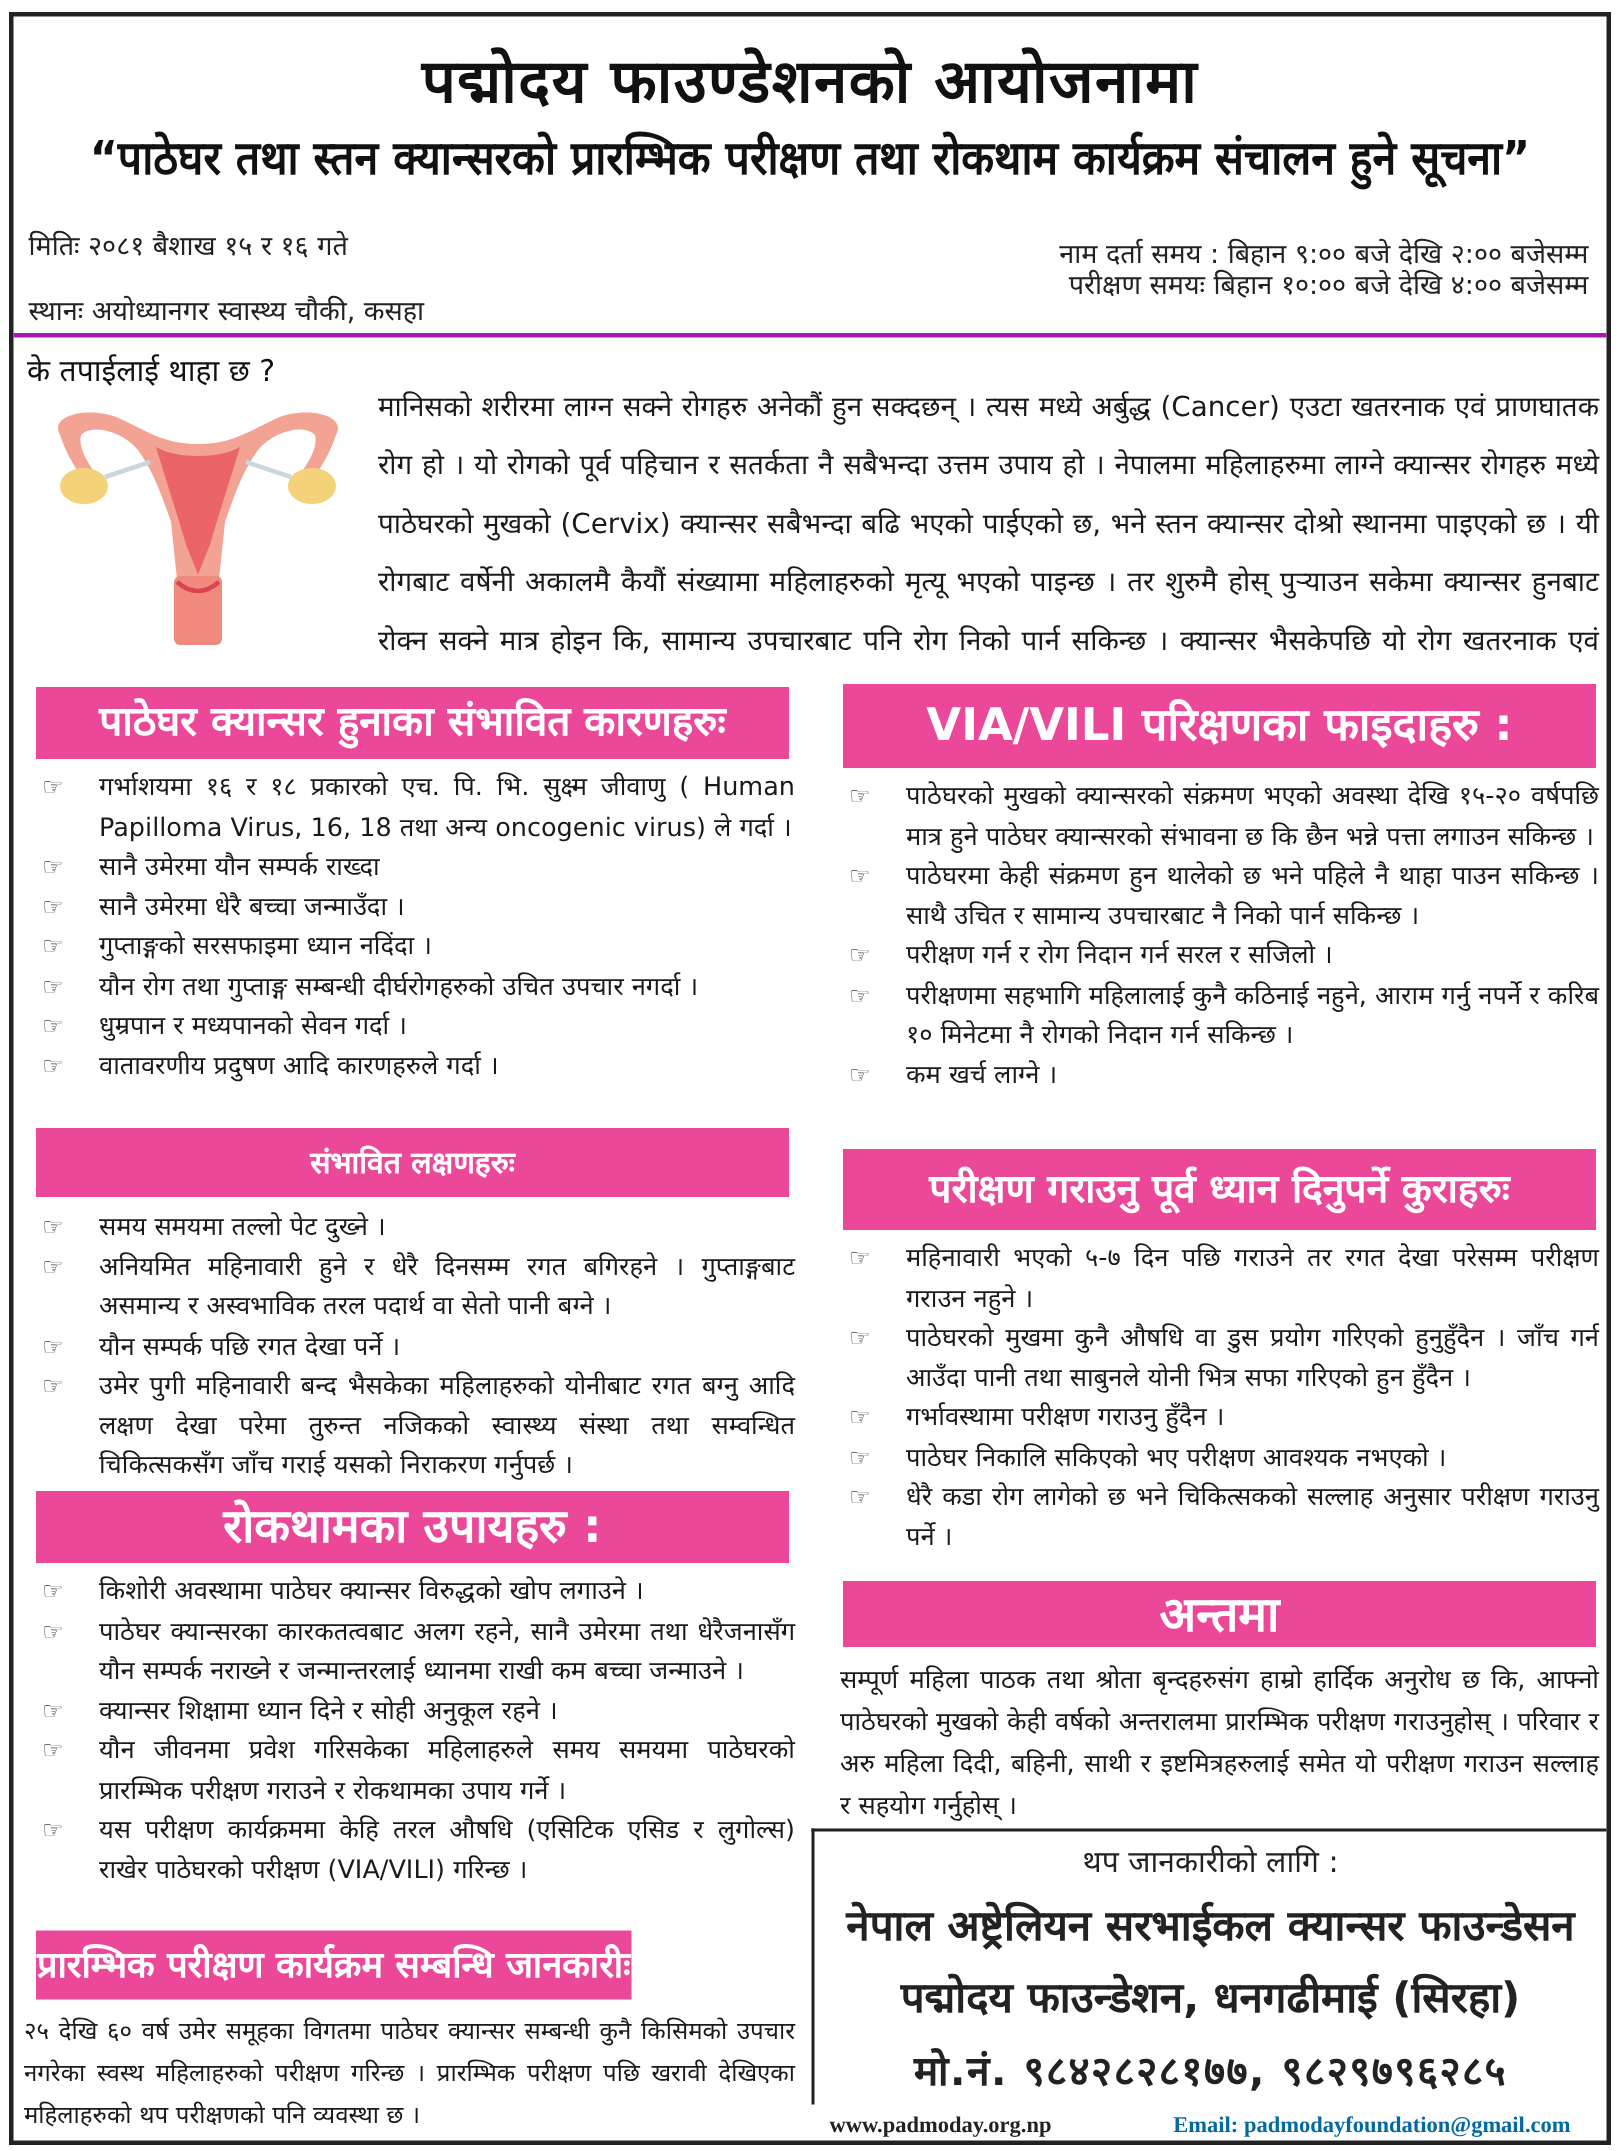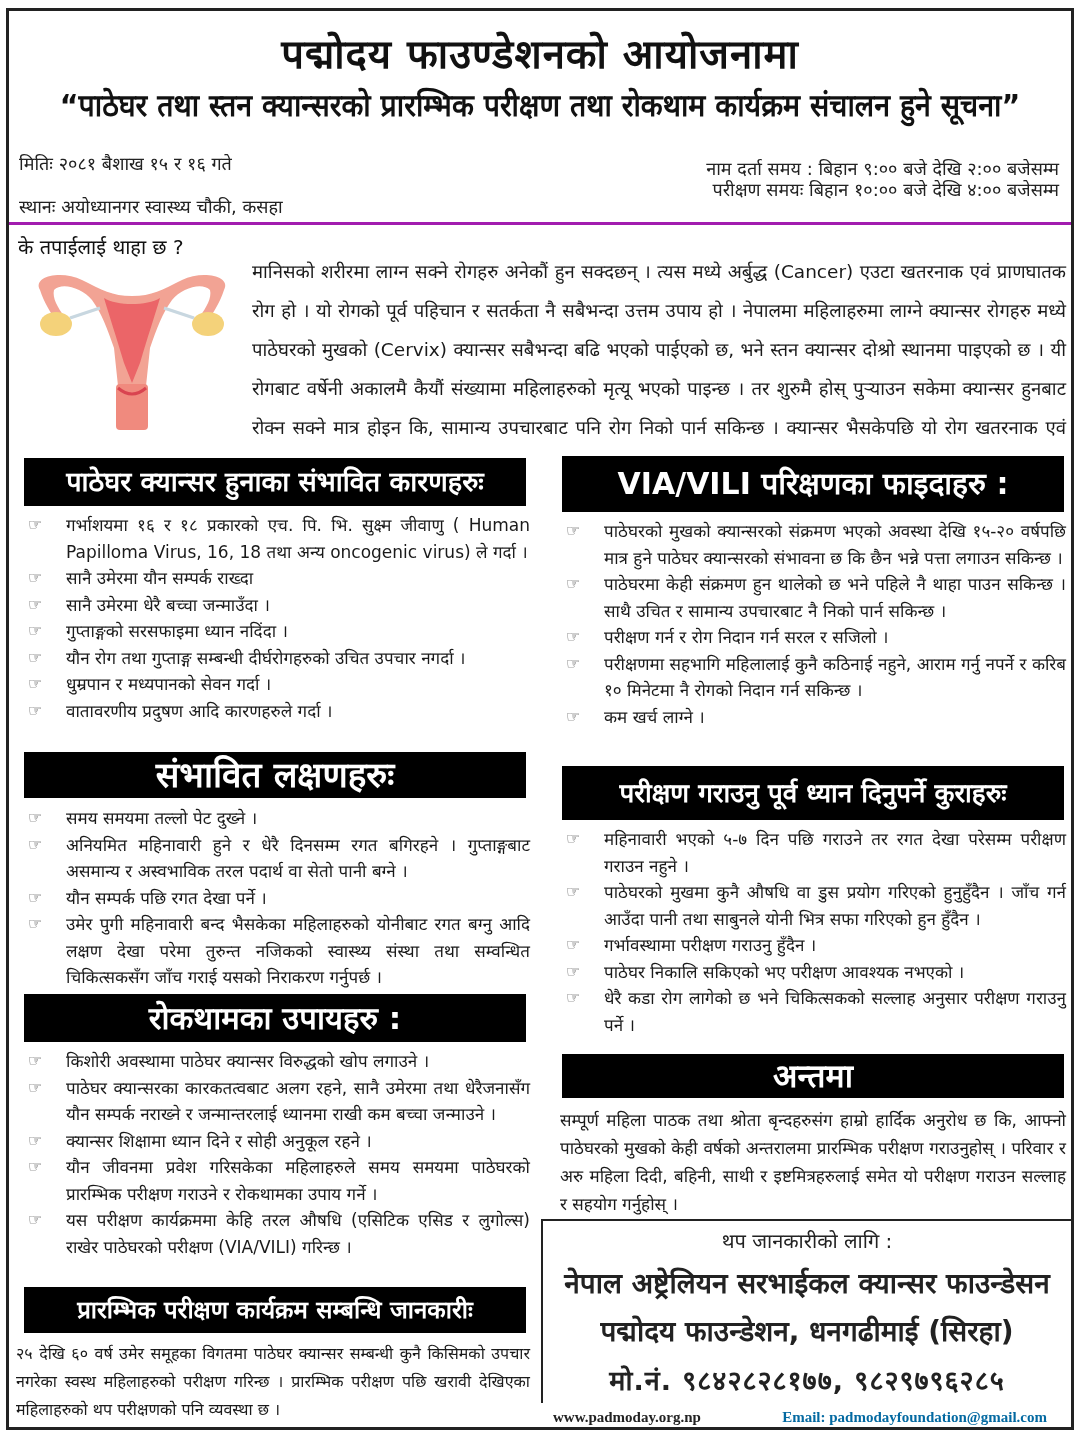--- a/index.html
+++ b/index.html
@@ -13,21 +13,21 @@
   .meta { position: absolute; font-size: 18px; color: #222; }
   .meta.l1 { left: 10px; top: 140px; }
   .meta.l2 { left: 10px; top: 183px; }
   .meta.r1 { right: 12px; top: 145px; }
   .meta.r2 { right: 12px; top: 166px; }
 
   .intro-q { position: absolute; left: 18px; top: 233px; font-size: 20px; color: #111; }
   .uterus { position: absolute; left: 22px; top: 268px; width: 220px; height: 165px; }
   .intro-text { position: absolute; left: 252px; top: 252px; width: 814px; font-size: 18.5px; line-height: 39px; text-align: justify; color: #1a1a1a; }
 
-  .sec-head { position: absolute; background: #000000; color: #fff; font-weight: bold; text-align: center; white-space: nowrap; overflow: hidden; }
+  .sec-head { position: absolute; background: #ec4899; color: #fff; font-weight: bold; text-align: center; white-space: nowrap; overflow: hidden; }
   .sec-head span { display: inline-block; }
 
   .blist { position: absolute; list-style: none; font-size: 17px; line-height: 26.5px; color: #1a1a1a; }
   .blist li { position: relative; padding-left: 42px; text-align: justify; }
   .blist li .bullet { position: absolute; left: 4px; top: 0; font-size: 16px; color: #444; }
 
   .para { position: absolute; font-size: 17px; line-height: 29px; text-align: justify; color: #1a1a1a; }
 
   .contact { position: absolute; left: 541px; top: 1219px; width: 530px; height: 184px; border: 2px solid #222; border-bottom: none; border-right: none; }
   .c-line1 { position: absolute; left: 0; right: 0; top: 6px; text-align: center; font-size: 20px; color: #222; }
@@ -72,42 +72,42 @@
 <ul class="blist" id="list-causes" style="left:24px; top:512px; width:506px;">
     <li><span class="bullet">☞</span><span>गर्भाशयमा १६ र १८ प्रकारको एच. पि. भि. सुक्ष्म जीवाणु ( Human Papilloma Virus, 16, 18 तथा अन्य oncogenic virus) ले गर्दा ।</span></li>
     <li><span class="bullet">☞</span><span>सानै उमेरमा यौन सम्पर्क राख्दा</span></li>
     <li><span class="bullet">☞</span><span>सानै उमेरमा धेरै बच्चा जन्माउँदा ।</span></li>
     <li><span class="bullet">☞</span><span>गुप्ताङ्गको सरसफाइमा ध्यान नदिंदा ।</span></li>
     <li><span class="bullet">☞</span><span>यौन रोग तथा गुप्ताङ्ग सम्बन्धी दीर्घरोगहरुको उचित उपचार नगर्दा ।</span></li>
     <li><span class="bullet">☞</span><span>धुम्रपान र मध्यपानको सेवन गर्दा ।</span></li>
     <li><span class="bullet">☞</span><span>वातावरणीय प्रदुषण आदि कारणहरुले गर्दा ।</span></li>
   </ul>
 
-<div class="sec-head" style="left:24px; top:752px; width:502px; height:46px; font-size:35px; line-height:46px;">
+<div class="sec-head" style="left:24px; top:752px; width:502px; height:46px; font-size:20px; line-height:46px;">
   <span>संभावित लक्षणहरुः</span>
 </div>
 <ul class="blist" id="list-symptoms" style="left:24px; top:805px; width:506px;">
     <li><span class="bullet">☞</span><span>समय समयमा तल्लो पेट दुख्ने ।</span></li>
     <li><span class="bullet">☞</span><span>अनियमित महिनावारी हुने र धेरै दिनसम्म रगत बगिरहने । गुप्ताङ्गबाट असमान्य र अस्वभाविक तरल पदार्थ वा सेतो पानी बग्ने ।</span></li>
     <li><span class="bullet">☞</span><span>यौन सम्पर्क पछि रगत देखा पर्ने ।</span></li>
     <li><span class="bullet">☞</span><span>उमेर पुगी महिनावारी बन्द भैसकेका महिलाहरुको योनीबाट रगत बग्नु आदि लक्षण देखा परेमा तुरुन्त नजिकको स्वास्थ्य संस्था तथा सम्वन्धित चिकित्सकसँग जाँच गराई यसको निराकरण गर्नुपर्छ ।</span></li>
   </ul>
 
 <div class="sec-head" style="left:24px; top:994px; width:502px; height:48px; font-size:31px; line-height:48px;">
   <span>रोकथामका उपायहरु :</span>
 </div>
 <ul class="blist" id="list-prevention" style="left:24px; top:1048px; width:506px;">
     <li><span class="bullet">☞</span><span>किशोरी अवस्थामा पाठेघर क्यान्सर विरुद्धको खोप लगाउने ।</span></li>
     <li><span class="bullet">☞</span><span>पाठेघर क्यान्सरका कारकतत्वबाट अलग रहने, सानै उमेरमा तथा धेरैजनासँग यौन सम्पर्क नराख्ने र जन्मान्तरलाई ध्यानमा राखी कम बच्चा जन्माउने ।</span></li>
     <li><span class="bullet">☞</span><span>क्यान्सर शिक्षामा ध्यान दिने र सोही अनुकूल रहने ।</span></li>
     <li><span class="bullet">☞</span><span>यौन जीवनमा प्रवेश गरिसकेका महिलाहरुले समय समयमा पाठेघरको प्रारम्भिक परीक्षण गराउने र रोकथामका उपाय गर्ने ।</span></li>
     <li><span class="bullet">☞</span><span>यस परीक्षण कार्यक्रममा केहि तरल औषधि (एसिटिक एसिड र लुगोल्स) राखेर पाठेघरको परीक्षण (VIA/VILI) गरिन्छ ।</span></li>
   </ul>
 
-<div class="sec-head" style="left:24px; top:1287px; width:502px; height:46px; font-size:24px; line-height:46px;">
+<div class="sec-head" style="left:24px; top:1287px; width:397px; height:46px; font-size:24px; line-height:46px;">
   <span>प्रारम्भिक परीक्षण कार्यक्रम सम्बन्धि जानकारीः</span>
 </div>
 <div class="para" style="left:16px; top:1340px; width:514px; line-height:28px; font-size:16px;">२५ देखि ६० वर्ष उमेर समूहका विगतमा पाठेघर क्यान्सर सम्बन्धी कुनै किसिमको उपचार नगरेका स्वस्थ महिलाहरुको परीक्षण गरिन्छ । प्रारम्भिक परीक्षण पछि खरावी देखिएका महिलाहरुको थप परीक्षणको पनि व्यवस्था छ ।</div>
 
 <div class="sec-head" style="left:562px; top:456px; width:502px; height:56px; font-size:30px; line-height:56px;">
   <span>VIA/VILI परिक्षणका फाइदाहरु :</span>
 </div>
 <ul class="blist" id="list-benefits" style="left:562px; top:518px; width:504px;">
     <li><span class="bullet">☞</span><span>पाठेघरको मुखको क्यान्सरको संक्रमण भएको अवस्था देखि १५-२० वर्षपछि मात्र हुने पाठेघर क्यान्सरको संभावना छ कि छैन भन्ने पत्ता लगाउन सकिन्छ ।</span></li>
     <li><span class="bullet">☞</span><span>पाठेघरमा केही संक्रमण हुन थालेको छ भने पहिले नै थाहा पाउन सकिन्छ । साथै उचित र सामान्य उपचारबाट नै निको पार्न सकिन्छ ।</span></li>

